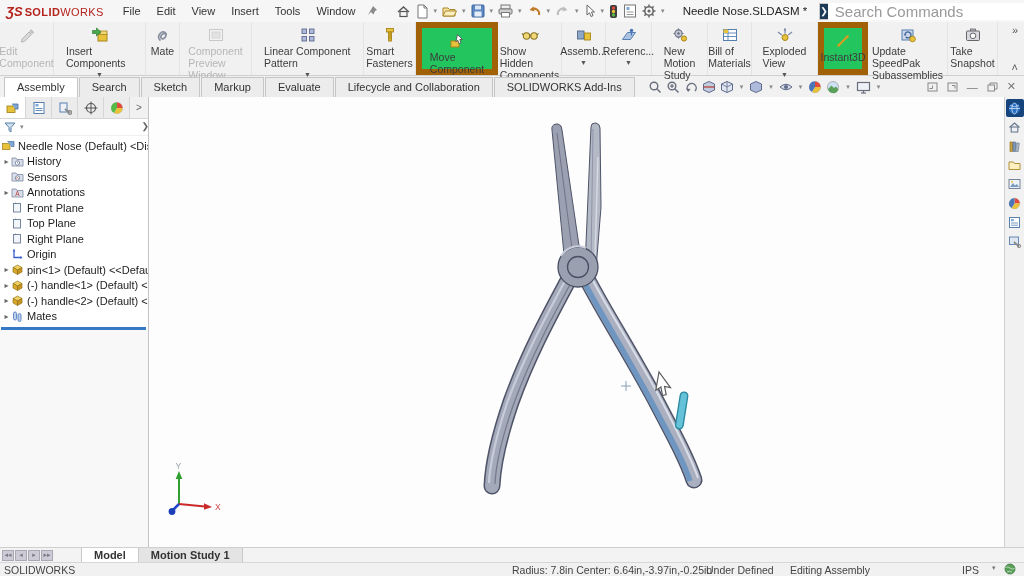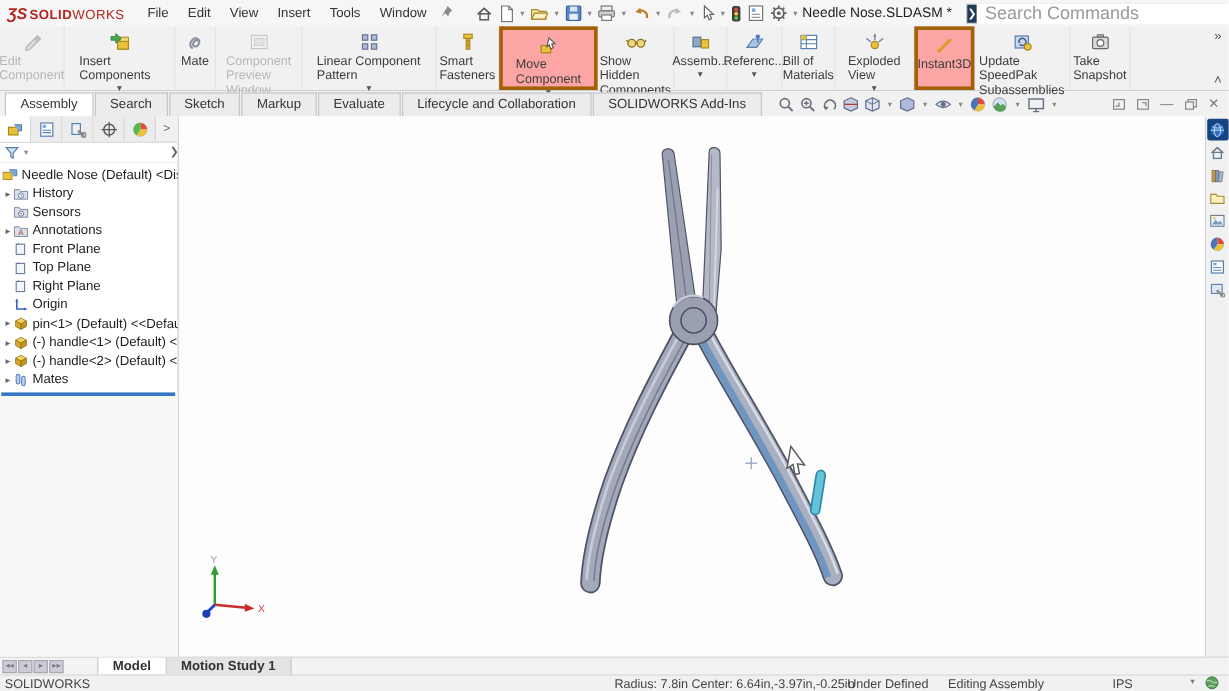--- a/index.html
+++ b/index.html
@@ -9,34 +9,34 @@
   .titlebar { height:22px; background:#f6f6f7; display:flex; align-items:center; padding:0 6px; gap:2px; }
   .logo { display:flex; align-items:baseline; margin-right:10px; white-space:nowrap; }
   .logo .ds { font-style:italic; font-weight:bold; color:#b5231d; font-size:13px; margin-right:2px; }
   .logo .brand { color:#b5231d; font-size:11px; letter-spacing:.4px; }
   .logo .brand b { font-weight:700; }
   .menu-item { padding:2px 7px; color:#333; cursor:default; }
   .pin-icon { margin:0 6px 0 2px; }
   .qa { display:flex; align-items:center; gap:1px; margin-left:8px; }
   .qa .qbtn { display:flex; align-items:center; padding:1px 2px; }
   .mini-caret { font-size:7px; color:#888; padding:0 2px; }
-  .doc-title { margin-right:10px; color:#222; font-size:11.5px; white-space:nowrap; }
+  .doc-title { margin-left:14px; margin-right:10px; color:#222; font-size:11.5px; white-space:nowrap; }
   .searchbox { display:flex; align-items:center; background:#fff; border:1px solid #c9c9c9; height:17px; width:218px; padding:0 3px 0 0; }
   .search-logo { width:15px; height:15px; background:#1d3a57; color:#fff; font-size:9px; display:flex; align-items:center; justify-content:center; margin:0; }
   .searchbox input { border:none; outline:none; flex:1; font-size:15px; padding:0 7px; color:#444; font-family:"Liberation Sans",sans-serif; }
   .searchbox input::placeholder { color:#999; }
   .tb-right { display:flex; align-items:center; gap:14px; margin-left:14px; }
   .circ { width:15px; height:15px; border:1.2px solid #555; border-radius:50%; display:flex; align-items:center; justify-content:center; font-size:10px; color:#555; }
 
   
   .ribbon { height:54px; background:#f1f1f2; border-bottom:1px solid #cfcfd0; display:flex; align-items:stretch; }
   .rbtn { flex:0 0 auto; display:flex; flex-direction:column; align-items:center; justify-content:flex-start; padding:4px 12px 1px; border-right:1px solid #e4e4e5; cursor:default; }
   .rbtn .lbl { font-size:10.5px; line-height:1.12; margin-top:2px; color:#3c3c3c; }
   .rbtn.disabled .lbl { color:#b6b6b6; }
-  .rbtn.active { background:#fca5a5; border:3px solid #a16207; }
+  .rbtn.active { background:#22c55e; border:6px solid #a16207; }
   .caret { font-size:7px; color:#555; line-height:1; margin-top:1px; }
   .ric { width:18px; height:18px; flex:0 0 18px; }
   .ribbon-tail { flex:1; display:flex; flex-direction:column; justify-content:space-between; align-items:flex-end; padding:2px 6px; color:#555; }
 
   
   .tabrow { height:21px; background:#f1f1f2; display:flex; align-items:flex-end; padding-left:4px; }
   .ctab { padding:3px 12px 3px; border:1px solid #c6c6c7; border-bottom:none; background:#ececed; margin-right:1px; color:#333; white-space:nowrap; height:20px; }
   .ctab.active { background:#fff; font-weight:normal; }
   .hud { display:flex; align-items:center; gap:4px; margin-left:12px; margin-bottom:3px; }
   .hud svg { display:block; }
@@ -286,20 +286,34 @@
   </div>
   <div class="rbtn" style="width:46px">
     <svg class="ric" viewBox="0 0 18 18">
         <path d="M2.5 13.5 L7.5 6.5 H15.5 L10.5 13.5 Z" fill="#aac4e2" stroke="#5580b0" stroke-width="1"></path>
         <circle cx="11.5" cy="4.5" r="1.8" fill="#4a76b8"></circle>
         <line x1="11.5" y1="6" x2="11.5" y2="9.5" stroke="#4a76b8" stroke-width="1.2"></line>
       </svg>
     <span class="lbl">Referenc...</span>
     <span class="caret">▼</span>
   </div>
+  <div class="rbtn" style="width:56px">
+    <svg class="ric" viewBox="0 0 18 18">
+        <circle cx="7.5" cy="7.5" r="3.6" fill="#c3c8d4" stroke="#6c7284" stroke-width="1.1"></circle>
+        <circle cx="7.5" cy="7.5" r="1.3" fill="#6c7284"></circle>
+        <g stroke="#6c7284" stroke-width="1.2">
+          <line x1="7.5" y1="2.5" x2="7.5" y2="4"></line>
+          <line x1="7.5" y1="11" x2="7.5" y2="12.5"></line>
+          <line x1="2.5" y1="7.5" x2="4" y2="7.5"></line>
+          <line x1="11" y1="7.5" x2="12.5" y2="7.5"></line>
+        </g>
+        <circle cx="13" cy="12.5" r="2.6" fill="#e8c23a" stroke="#a8861a" stroke-width="1"></circle>
+      </svg>
+    <span class="lbl">New Motion Study</span>
+  </div>
   <div class="rbtn" style="width:44px">
     <svg class="ric" viewBox="0 0 18 18">
         <rect x="2.5" y="3.5" width="13" height="11" fill="#fff" stroke="#5580b0" stroke-width="1"></rect>
         <line x1="2.5" y1="7" x2="15.5" y2="7" stroke="#5580b0" stroke-width=".9"></line>
         <line x1="2.5" y1="10.5" x2="15.5" y2="10.5" stroke="#5580b0" stroke-width=".9"></line>
         <line x1="7" y1="3.5" x2="7" y2="14.5" stroke="#5580b0" stroke-width=".9"></line>
         <rect x="2.5" y="3.5" width="4.5" height="3.5" fill="#e8c23a"></rect>
       </svg>
     <span class="lbl">Bill of Materials</span>
   </div>
@@ -704,21 +718,21 @@
   </div>
   <div class="btab active">Model</div>
   <div class="btab">Motion Study 1</div>
 </div>
 
 <div class="statusbar">
   <span style="left:4px">SOLIDWORKS</span>
   <span style="left:512px">Radius: 7.8in  Center: 6.64in,-3.97in,-0.25in</span>
   <span style="left:706px">Under Defined</span>
   <span style="left:790px">Editing Assembly</span>
-  <span style="left:927px">IPS</span>
+  <span style="left:962px">IPS</span>
   <span style="left:992px;font-size:7px;color:#777">▾</span>
   <span style="left:1004px;top:0">
     <svg width="12" height="12" viewBox="0 0 12 12">
         <circle cx="6" cy="6" r="5" fill="#5aa05a" stroke="#3c7a3c" stroke-width=".8"></circle>
         <path d="M1.5 4.5 Q4 3 6 5 Q8.5 7 10.5 5.5 M3 9 Q5 7.5 8 9" fill="none" stroke="#cfe8cf" stroke-width=".8"></path>
       </svg>
   </span>
 </div>
 
 </body></html>

